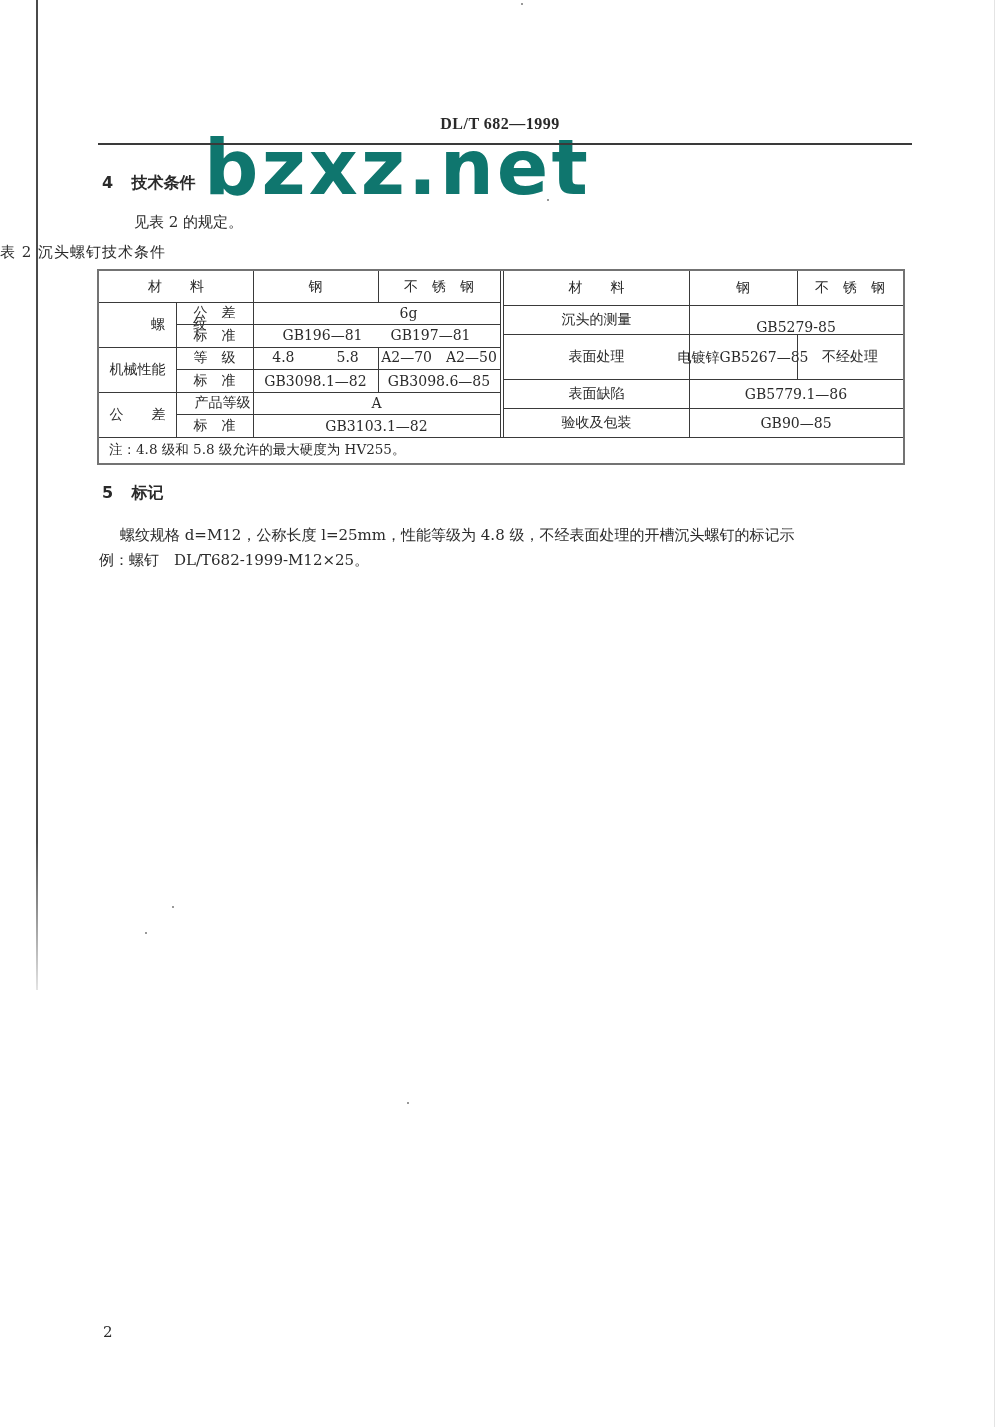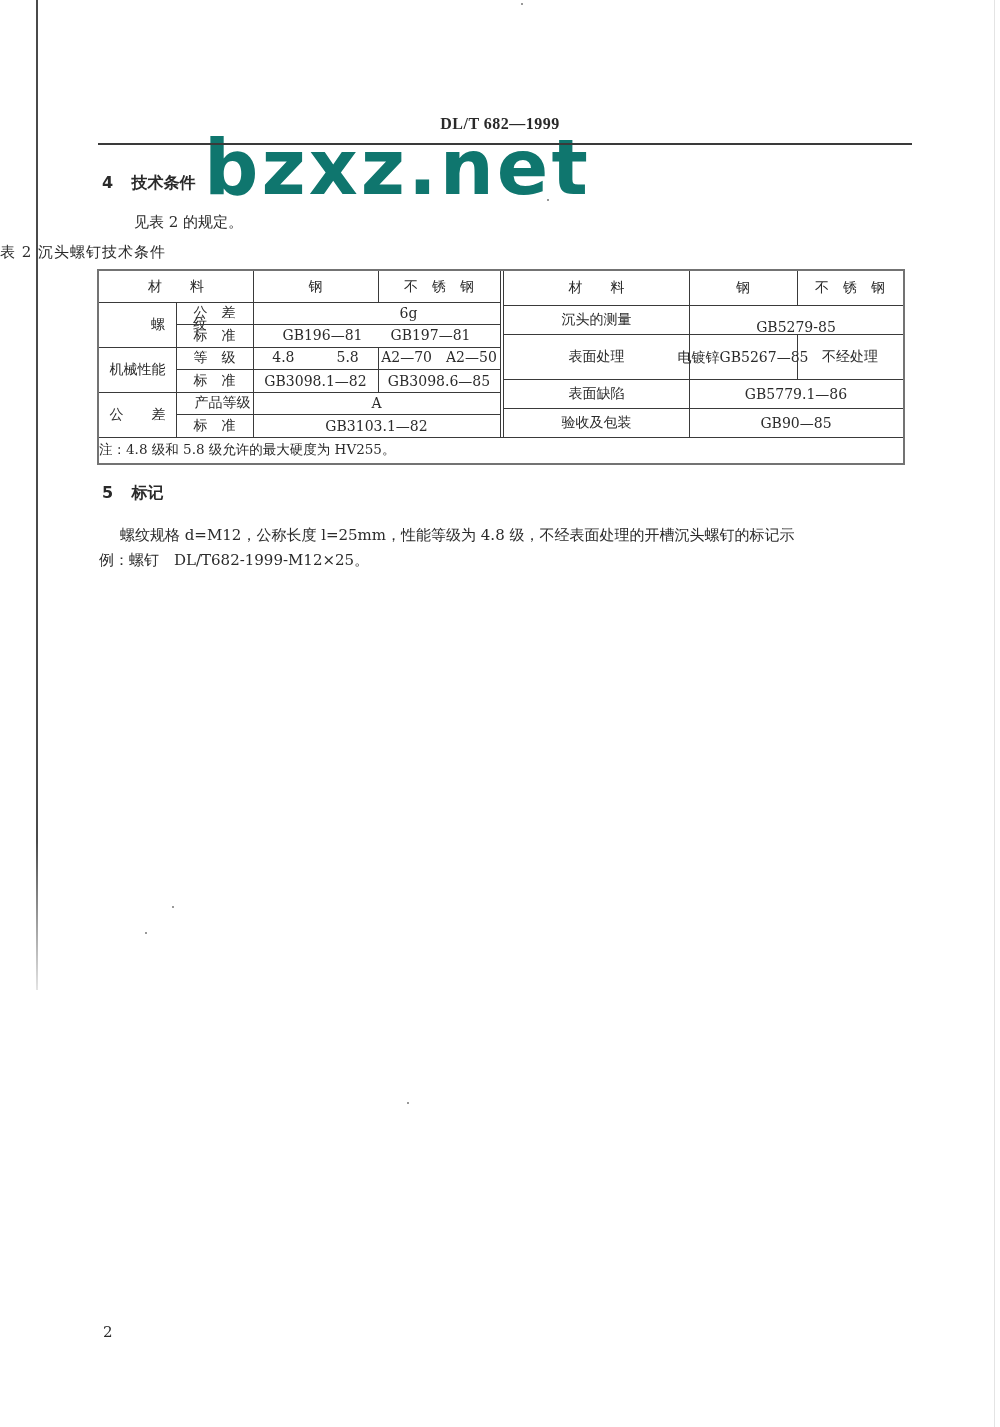--- a/index.html
+++ b/index.html
@@ -221,21 +221,21 @@
   <div class="cell" style="left:590px; top:137px; width:214px; height:29px;">GB90—85</div>
 
   <div class="hline" style="left:404px; top:34px; width:400px;"></div>
   <div class="hline" style="left:404px; top:63px; width:400px;"></div>
   <div class="hline" style="left:404px; top:108px; width:400px;"></div>
   <div class="hline" style="left:404px; top:137px; width:400px;"></div>
   <div class="vline" style="left:590px; top:0; height:166px;"></div>
   <div class="vline" style="left:698px; top:0; height:34px;"></div>
   <div class="vline" style="left:698px; top:63px; height:45px;"></div>
 
-  <div class="cell" style="left:0; top:166px; width:804px; height:26px; justify-content:flex-start; font-size:13.5px;">注：4.8 级和 5.8 级允许的最大硬度为 HV255。</div>
+  <div class="cell" style="left:0; top:166px; width:804px; height:26px; justify-content:flex-start; padding-left:10px; font-size:13.5px;">注：4.8 级和 5.8 级允许的最大硬度为 HV255。</div>
 </div>
 
 <div class="section-title" style="top:483px;">
   <span class="num">5</span>
   <span>标记</span>
 </div>
 <div class="para" style="left:120px; top:526px;">螺纹规格 d=M12，公称长度 l=25mm，性能等级为 4.8 级，不经表面处理的开槽沉头螺钉的标记示</div>
 <div class="para" style="left:99px; top:551px;">例：螺钉　DL/T682-1999-M12×25。</div>
 
 <div class="page-number">2</div>

